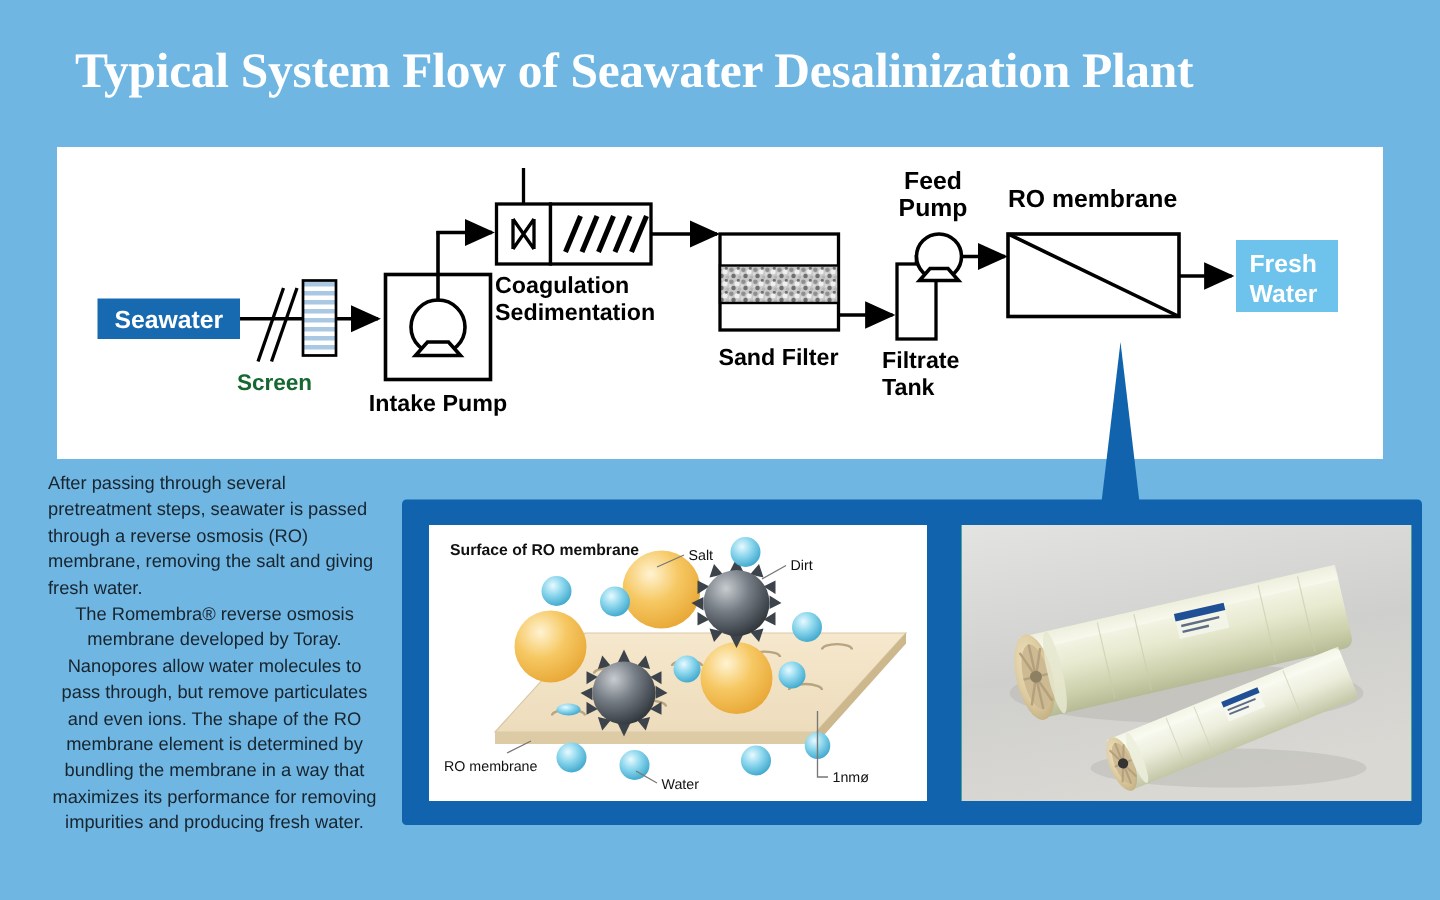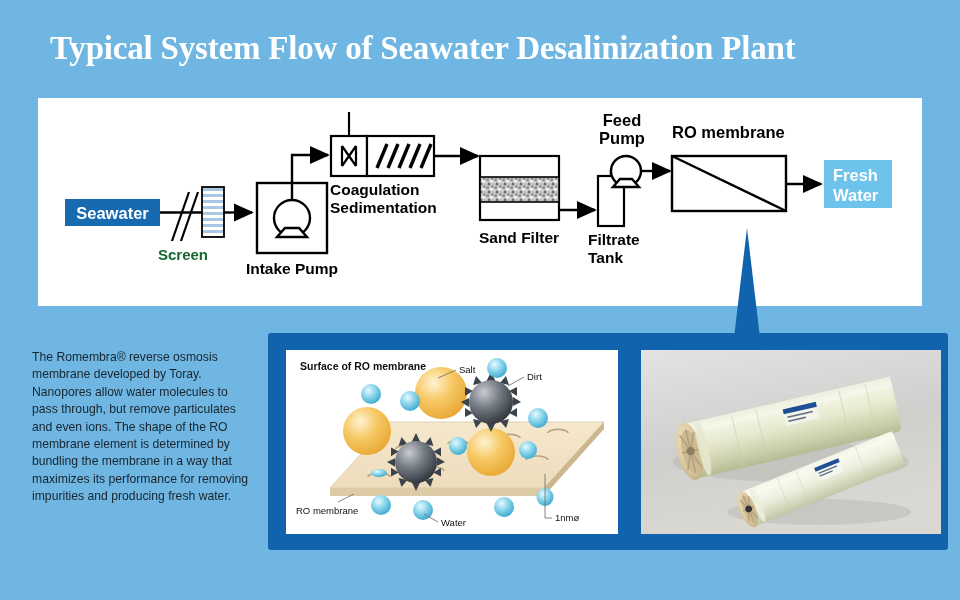--- a/index.html
+++ b/index.html
@@ -24,21 +24,21 @@
     background:#ffffff;
   }
   .flow-svg{position:absolute;left:0;top:0;}
 
   
   .text-col{
     position:absolute;left:32px;top:314px;width:222px;
     color:#18242e;font-size:12.2px;line-height:17.4px;
   }
   .para1{text-align:left;}
-  .para2{text-align:left;margin-top:35px;}
+  .para2{text-align:center;margin-top:0;}
 
   
   .bottom-panel{
     position:absolute;left:268px;top:333px;width:680px;height:217px;
     background:#1163ad;border-radius:3px;
   }
   .inner-white{
     position:absolute;background:#22c55e;
   }
   .panel-left{left:286px;top:350px;width:332px;height:184px;}
@@ -155,20 +155,21 @@
 
       <line x1="748" y1="86" x2="783" y2="86" stroke="#000" stroke-width="2.4" marker-end="url(#arw)"></line>
 
       <rect x="786" y="62" width="68" height="48" fill="#6ec3ec"></rect>
       <text class="lbl" x="795" y="83" fill="#ffffff" font-size="16.5" font-weight="bold">Fresh</text>
       <text class="lbl" x="795" y="103" fill="#ffffff" font-size="16.5" font-weight="bold">Water</text>
     </svg>
   </div>
 
   <div class="text-col">
+    <div class="para1">After passing through several pretreatment steps, seawater is passed through a reverse osmosis (RO) membrane, removing the salt and giving fresh water.</div>
     <div class="para2">The Romembra® reverse osmosis membrane developed by Toray. Nanopores allow water molecules to pass through, but remove particulates and even ions. The shape of the RO membrane element is determined by bundling the membrane in a way that maximizes its performance for removing impurities and producing fresh water.</div>
   </div>
 
   <div class="bottom-panel"></div>
   <div class="pointer"></div>
 
   <div class="inner-white panel-left">
     <svg class="memb-svg" width="332" height="184" viewBox="0 0 332 184">
       <defs>
         <radialGradient id="gWater" cx="38%" cy="32%" r="72%">

